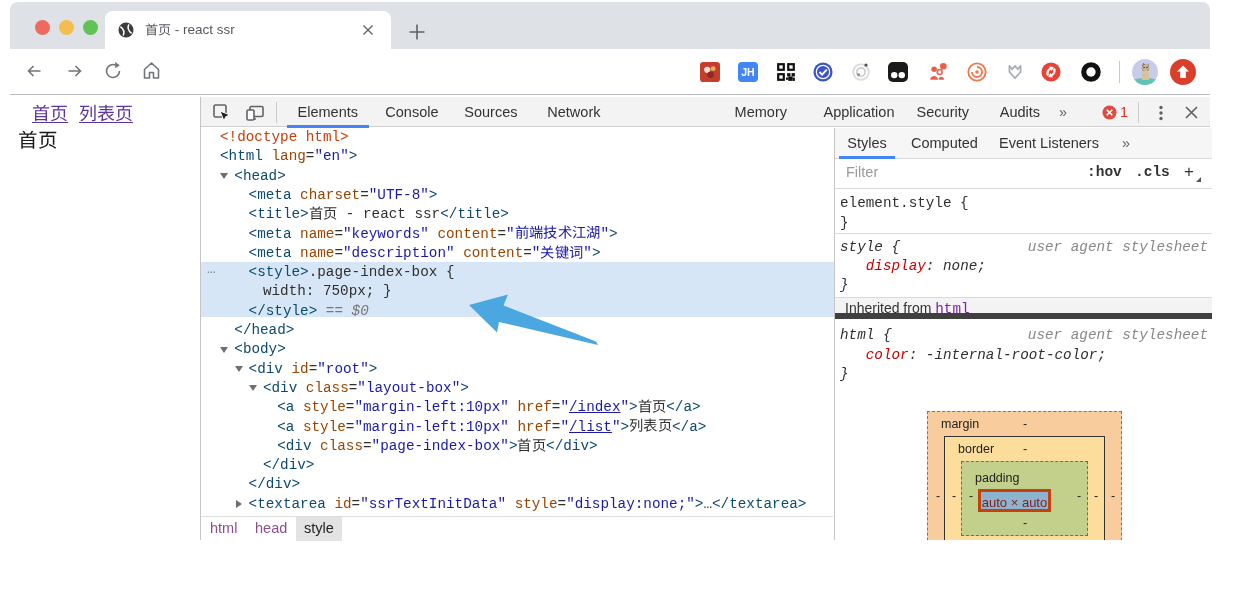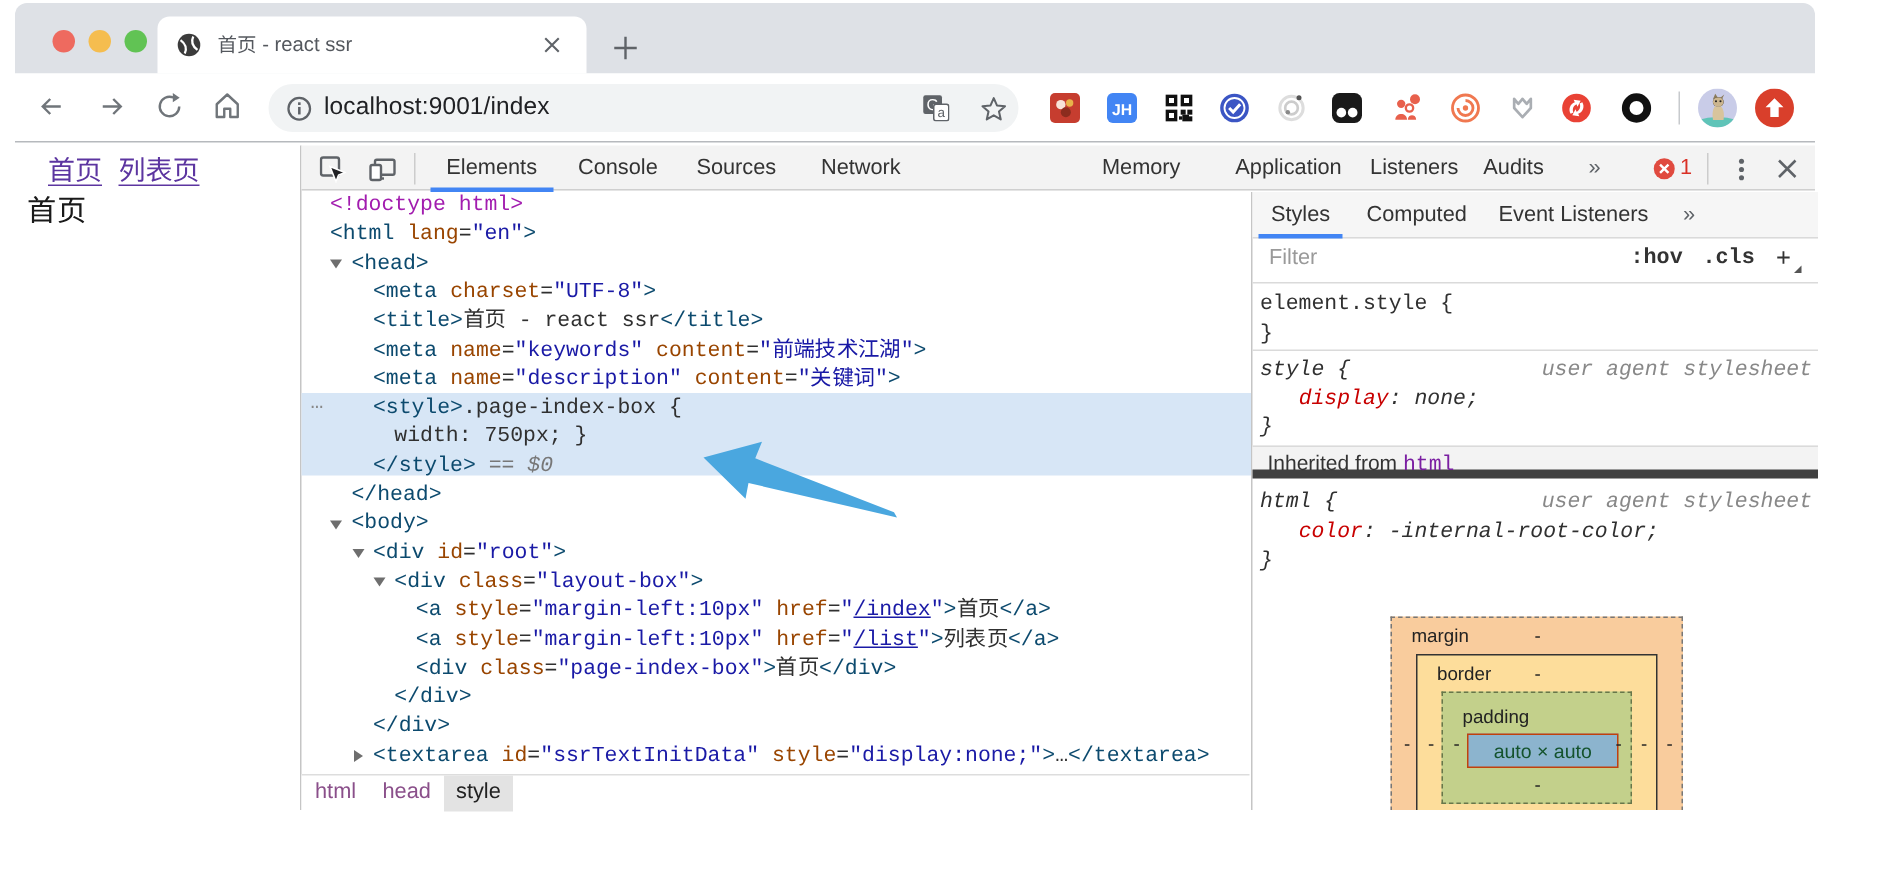--- a/index.html
+++ b/index.html
@@ -11,21 +11,21 @@
 #pill{position:absolute;left:169px;top:7px;width:500px;height:32px;background:#F1F3F4;border-radius:16px}
 #url{position:absolute;left:37px;top:6px;font-size:16.3px;color:#202124;letter-spacing:0.1px}
 #content{position:absolute;left:0;top:94.5px;width:1200px;height:443.5px}
 #page{position:absolute;left:0;top:0;width:190px;height:443.5px;background:#fff}
 #dt{position:absolute;left:190px;top:0;width:1010px;height:443.5px;background:#fff;border-left:1px solid #c5c5c5}
 #dtbar{position:absolute;left:0;top:0;width:1009px;height:30.5px;border-bottom:1px solid #cfcfcf;background:#f3f3f3}
 .dtab{position:absolute;top:0;height:31.5px;line-height:31px;font-size:14.5px;color:#333;white-space:nowrap}
 #tree{position:absolute;left:0;top:31.5px;width:633px}
 .ln{position:absolute;height:19.3px;line-height:19.3px;white-space:pre;font-family:"Liberation Mono",monospace;font-size:14.3px;color:#303030}
 .hl{position:absolute;left:0;width:633px;background:#D7E6F6}
-.t{color:#0c4a6e}.at{color:#994500}.v{color:#1a1aa6}.d{color:#a21caf}.gy{color:#777}
+.t{color:#0c4a6e}.at{color:#994500}.v{color:#1a1aa6}.d{color:#c2410c}.gy{color:#777}
 .lnk{color:#1a1aa6;text-decoration:underline}
 .arr{position:absolute;width:0;height:0;border-left:6px solid #6e6e6e;border-top:4.2px solid transparent;border-bottom:4.2px solid transparent}
 .arrd{position:absolute;width:0;height:0;border-top:6px solid #6e6e6e;border-left:4.2px solid transparent;border-right:4.2px solid transparent}
 svg.cj{width:14.3px;height:14.3px;vertical-align:-2.2px;fill:currentColor}
 svg.cj2{width:13px;height:13px;vertical-align:-2px;fill:currentColor}
 svg.cj3{width:18px;height:18px;vertical-align:-2.8px;fill:currentColor}
 svg.cj4{width:19.5px;height:19.5px;vertical-align:-3px;fill:currentColor}
 #crumbs{position:absolute;left:0;top:419px;width:632px;height:24.5px;background:#fff;border-top:1px solid #ddd;font-size:14.5px}
 .crumb{position:absolute;top:0;height:24.5px;line-height:23px}
 #sidebar{position:absolute;left:633px;top:31.5px;width:378px;height:412px;border-left:1px solid #c5c5c5;background:#fff}
@@ -86,37 +86,20 @@
 <svg style="position:absolute;left:55px;top:12px" width="20" height="20" viewBox="0 0 20 20">
         <path d="M3.5 10 H15.5 M10.5 5 L15.5 10 L10.5 15" stroke="#70757a" stroke-width="1.6" fill="none"></path>
       </svg>
 <svg style="position:absolute;left:93px;top:12px" width="20" height="20" viewBox="0 0 20 20">
         <path d="M16.5 10 A6.5 6.5 0 1 1 12.5 4" stroke="#70757a" stroke-width="1.6" fill="none"></path>
         <path d="M12.2 1 L16.8 4.2 L12.2 7.2 Z" fill="#70757a"></path>
       </svg>
 <svg style="position:absolute;left:131px;top:11px" width="21" height="21" viewBox="0 0 21 21">
         <path d="M3.5 9.5 L10.5 3 L17.5 9.5 V18 H12.5 V12.5 H8.5 V18 H3.5 Z" stroke="#70757a" stroke-width="1.6" fill="none" stroke-linejoin="round"></path>
       </svg>
-<div id="pill">
-<svg style="position:absolute;left:12px;top:7.5px" width="17" height="17" viewBox="0 0 17 17">
-          <circle cx="8.5" cy="8.5" r="7.2" stroke="#5f6368" stroke-width="1.5" fill="none"></circle>
-          <rect x="7.7" y="7.3" width="1.7" height="5" fill="#5f6368"></rect>
-          <rect x="7.7" y="4.2" width="1.7" height="1.8" fill="#5f6368"></rect>
-        </svg>
-<div id="url">localhost:9001/index</div>
-<svg style="position:absolute;left:436px;top:7px" width="18" height="18" viewBox="0 0 18 18">
-          <rect x="0.5" y="0.5" width="12.5" height="12.5" rx="1.5" fill="#5f6368"></rect>
-          <text x="6.7" y="10.5" font-size="10.5" fill="#fff" text-anchor="middle" font-family="Liberation Sans">G</text>
-          <rect x="7.5" y="6.5" width="10" height="11" rx="1.5" fill="#fff" stroke="#5f6368" stroke-width="1"></rect>
-          <text x="12.5" y="15" font-size="9" fill="#5f6368" text-anchor="middle" font-family="Liberation Sans">a</text>
-        </svg>
-<svg style="position:absolute;left:474px;top:6.5px" width="19" height="19" viewBox="0 0 24 24">
-          <path d="M12 3 L14.7 9.2 21.5 9.8 16.4 14.3 17.9 21 12 17.5 6.1 21 7.6 14.3 2.5 9.8 9.3 9.2 Z" stroke="#5f6368" stroke-width="1.7" fill="none" stroke-linejoin="round"></path>
-        </svg>
-</div>
 <div style="position:absolute;left:690.0px;top:13.0px;width:20px;height:20px"><svg width="100%" height="100%" viewBox="0 0 18 18">
           <rect width="18" height="18" rx="3" fill="#c63d2f"></rect>
           <circle cx="6.5" cy="7" r="2.8" fill="#f7e3d8"></circle>
           <circle cx="11.8" cy="6" r="2.2" fill="#e8b44a"></circle>
           <circle cx="9.5" cy="11.5" r="3" fill="#8c2c1e"></circle>
         </svg></div>
 <div style="position:absolute;left:728.0px;top:13.0px;width:20px;height:20px"><svg width="100%" height="100%" viewBox="0 0 18 18">
           <rect width="18" height="18" rx="3.5" fill="#4285f4"></rect>
           <text x="9" y="13" font-size="9.5" font-weight="bold" fill="#fff" text-anchor="middle" font-family="Liberation Sans">JH</text>
         </svg></div>
@@ -228,22 +211,22 @@
             <path d="M4 15 H10" stroke="#5f6368" stroke-width="1.6"></path>
             <rect x="1" y="6" width="7" height="10" rx="1.2" fill="#fff" stroke="#5f6368" stroke-width="1.6"></rect>
           </svg>
 <div style="position:absolute;left:75px;top:5px;width:1px;height:21px;background:#ccc"></div>
 <div class="dtab" style="left:85.8px;width:82px;text-align:center;border-bottom:3.5px solid #4285f4;color:#333;">Elements</div>
 <div class="dtab" style="left:173.4px;width:75px;text-align:center;">Console</div>
 <div class="dtab" style="left:252.4px;width:75px;text-align:center;">Sources</div>
 <div class="dtab" style="left:335.4px;width:75px;text-align:center;">Network</div>
 <div class="dtab" style="left:522.8px;width:74px;text-align:center;">Memory</div>
 <div class="dtab" style="left:611.5px;width:93px;text-align:center;">Application</div>
-<div class="dtab" style="left:704.8px;width:74px;text-align:center;">Listeners</div>
-<div class="dtab" style="left:787.9px;width:62px;">Audits</div>
+<div class="dtab" style="left:704.8px;width:74px;text-align:center;">Security</div>
+<div class="dtab" style="left:787.9px;width:62px;text-align:center;">Audits</div>
 <div class="dtab" style="left:858px;color:#5f6368">»</div>
 <svg style="position:absolute;left:901px;top:8px" width="15" height="15" viewBox="0 0 15 15">
             <circle cx="7.5" cy="7.5" r="7" fill="#e04a3f"></circle>
             <path d="M4.7 4.7 L10.3 10.3 M10.3 4.7 L4.7 10.3" stroke="#fff" stroke-width="1.6"></path>
           </svg>
 <div class="dtab" style="left:919px;color:#d93025">1</div>
 <div style="position:absolute;left:937px;top:5px;width:1px;height:21px;background:#ccc"></div>
 <svg style="position:absolute;left:951px;top:7px" width="18" height="18" viewBox="0 0 18 18">
             <g fill="#5f6368">
               <circle cx="9" cy="3.5" r="1.7"></circle>
@@ -353,21 +336,21 @@
 <div class="sline" style="left:5px;top:236.9px"><i>}</i></div>
 <div id="boxmodel">
 <div style="position:absolute;left:92px;top:25.5px;width:195px;height:160px;background:#F9CC9D;border:1px dashed #777"></div>
 <div class="bm" style="left:106px;top:31px">margin</div>
 <div class="bm" style="left:188px;top:31px">-</div>
 <div style="position:absolute;left:109px;top:50px;width:161px;height:135px;background:#FDDD9B;border:1px solid #333"></div>
 <div class="bm" style="left:123px;top:56px">border</div>
 <div class="bm" style="left:188px;top:56px">-</div>
 <div style="position:absolute;left:126px;top:75px;width:127px;height:75.5px;background:#C3D08B;border:1px dashed #68764a"></div>
 <div class="bm" style="left:140px;top:85px">padding</div>
-<div style="position:absolute;left:143px;top:103px;width:101px;height:23px;background:#8CB4CE;border:1px solid #c2410c;text-align:center;line-height:22px;font-size:13px;color:#14532d">auto × auto</div>
+<div style="position:absolute;left:143px;top:103px;width:73px;height:23px;background:#8CB4CE;border:3px solid #c2410c;text-align:center;line-height:22px;font-size:13px;color:#7f1d1d">auto × auto</div>
 <div class="bm" style="left:101px;top:103px">-</div>
 <div class="bm" style="left:117px;top:103px">-</div>
 <div class="bm" style="left:134px;top:103px">-</div>
 <div class="bm" style="left:242px;top:103px">-</div>
 <div class="bm" style="left:259px;top:103px">-</div>
 <div class="bm" style="left:276px;top:103px">-</div>
 <div class="bm" style="left:188px;top:130px">-</div>
 </div>
 </div>
 </div>

